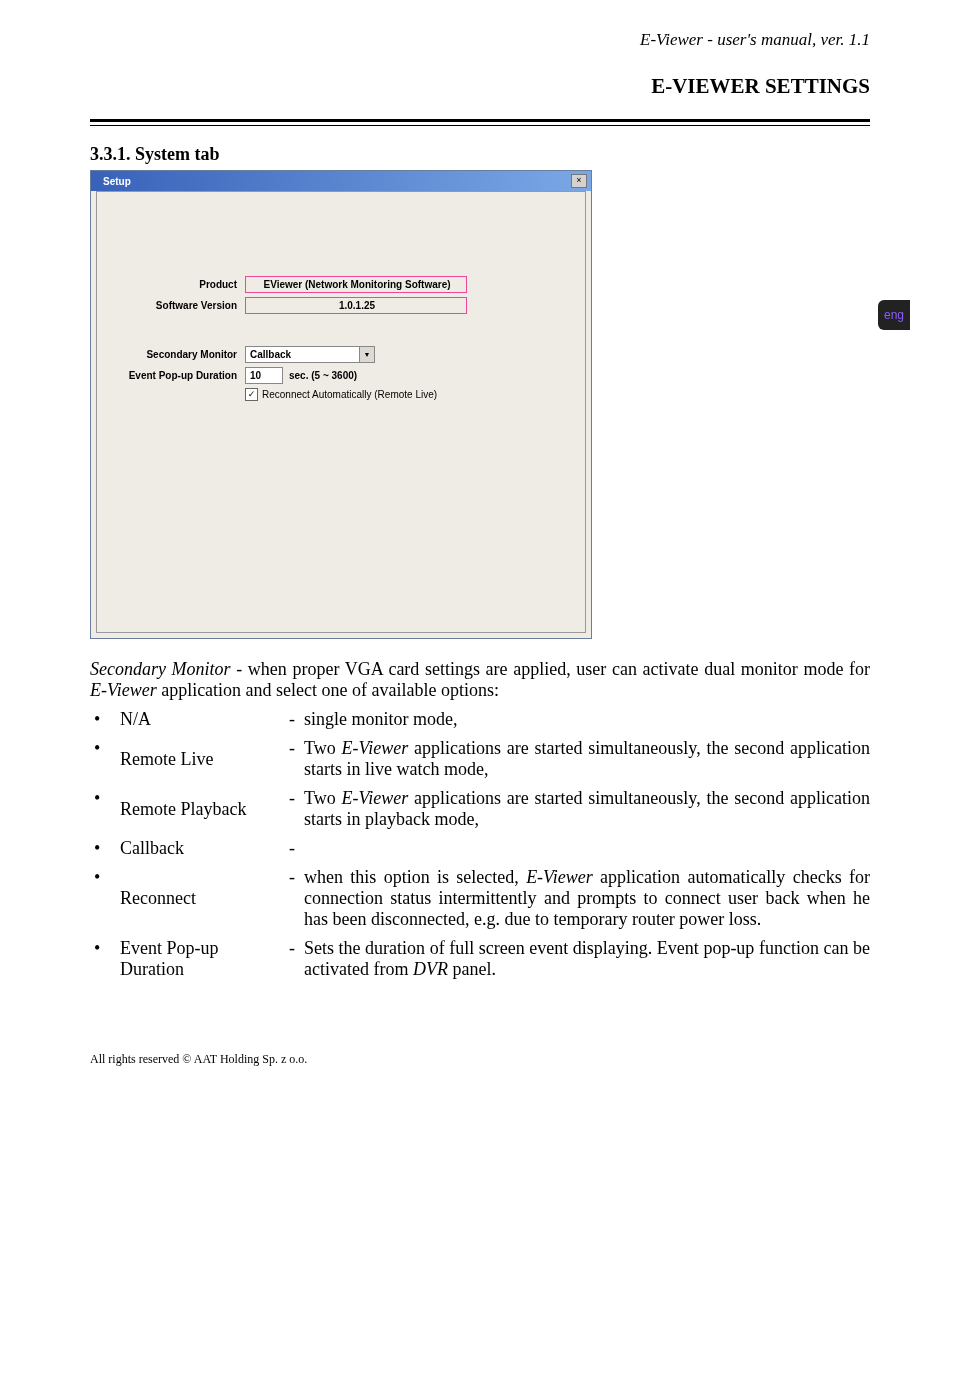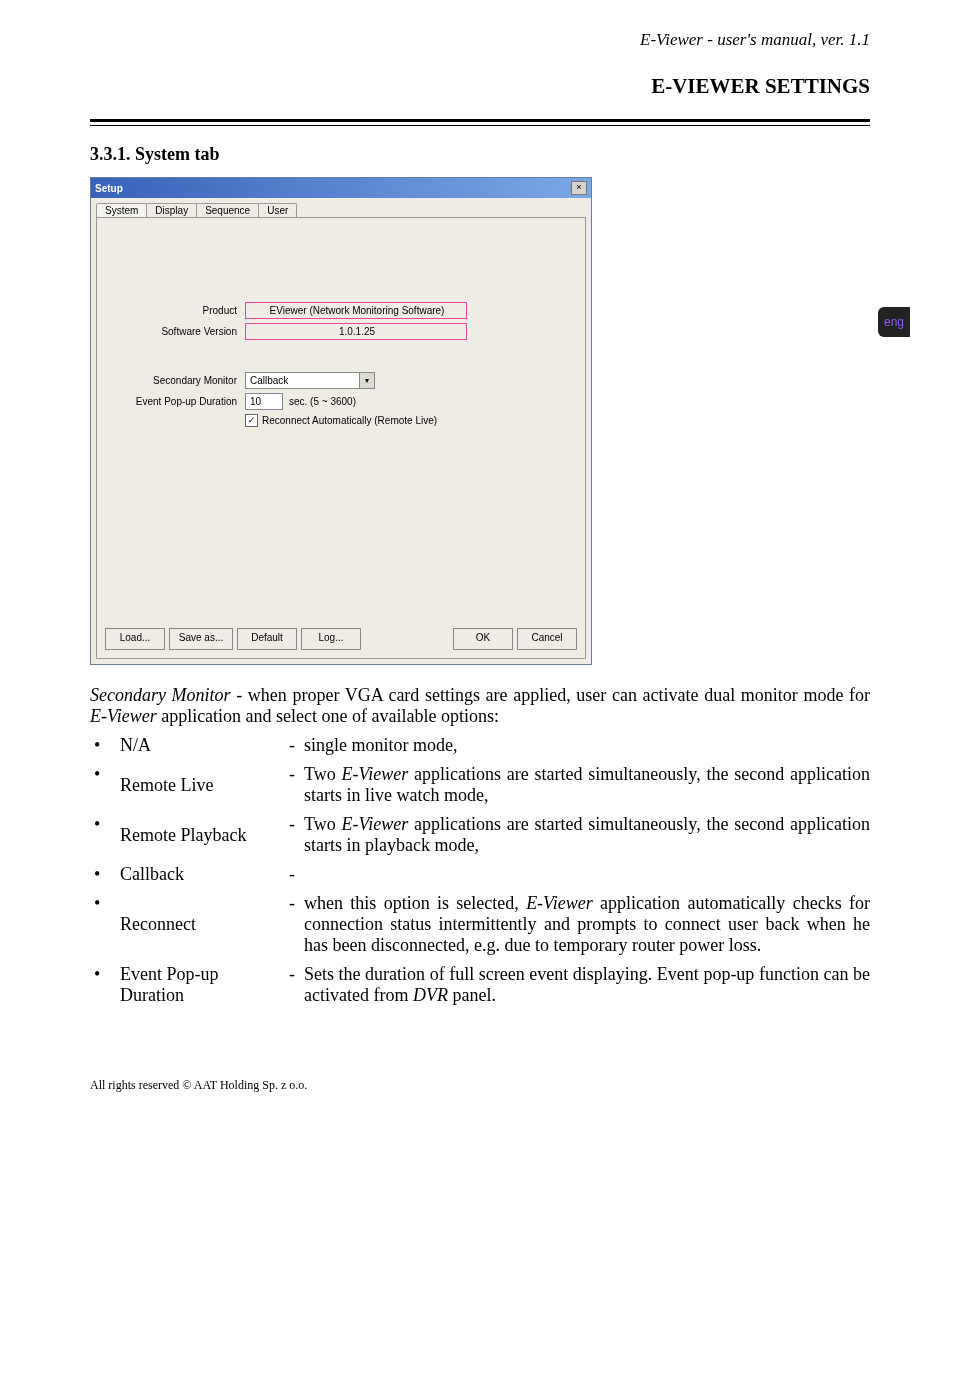--- a/index.html
+++ b/index.html
@@ -28,21 +28,21 @@
   }
   .hr-double {
     border-top: 3px solid #000;
     border-bottom: 1px solid #000;
     height: 3px;
     margin-bottom: 18px;
   }
   .subsection-heading {
     font-weight: bold;
     font-size: 18px;
-    margin-bottom: 12px;
+    margin-bottom: 5px;
   }
   .para {
     font-size: 18px;
     text-align: justify;
     margin-bottom: 14px;
     line-height: 1.25;
   }
 
   
   .screenshot-wrap {
@@ -58,21 +58,21 @@
     margin: 0;
   }
   .titlebar {
     background: linear-gradient(to right, #3862b9, #7aa8e6);
     color: #fff;
     padding: 2px 4px;
     display: flex;
     align-items: center;
     height: 16px;
   }
-  .titlebar .txt { flex: 1; font-weight: bold; }
+  .titlebar .txt { flex: 1; font-weight: bold; margin-left: 8px; }
   .titlebar .x {
     width: 14px; height: 12px;
     background: #d6d3ce;
     border: 1px solid #777;
     color: #000;
     font-size: 9px;
     text-align: center;
     line-height: 11px;
   }
   .tabs {
@@ -100,20 +100,21 @@
     background: #efece5;
     height: 360px;
     position: relative;
     padding-top: 80px;
   }
   .form-row {
     display: flex;
     align-items: center;
     font-size: 10px;
     margin: 4px 0;
+    font-weight: bold;
   }
   .form-row .lbl {
     width: 140px;
     text-align: right;
     padding-right: 8px;
   }
   .field-display {
     border: 1px solid #ec4899;
     background: #efece5;
     height: 15px;
@@ -253,26 +254,20 @@
   <div class="hr-double"></div>
 
   <div class="subsection-heading">3.3.1. System tab</div>
 
   <div class="screenshot-wrap">
     <div class="win">
       <div class="titlebar">
         <span class="txt">Setup</span>
         <span class="x">×</span>
       </div>
-      <div class="tabs">
-        <div class="tab active">System</div>
-        <div class="tab">Display</div>
-        <div class="tab">Sequence</div>
-        <div class="tab">User</div>
-      </div>
       <div class="tab-panel">
         <div class="form-row">
           <span class="lbl">Product</span>
           <span class="field-display" style="width:210px">EViewer (Network Monitoring Software)</span>
         </div>
         <div class="form-row">
           <span class="lbl">Software Version</span>
           <span class="field-display" style="width:210px">1.0.1.25</span>
         </div>
         <div style="height:24px"></div>
@@ -286,29 +281,20 @@
         <div class="form-row">
           <span class="lbl">Event Pop-up Duration</span>
           <span class="field-input" style="width:28px">10</span>
           <span style="margin-left:6px">sec. (5 ~ 3600)</span>
         </div>
         <div class="checkbox-row">
           <span class="checkbox-box">✓</span>
           <span>Reconnect Automatically (Remote Live)</span>
         </div>
 
-        <div class="bottom-buttons">
-          <span class="btn small">Load...</span>
-          <span class="btn save">Save as...</span>
-          <span class="btn small">Default</span>
-          <span class="btn small">Log...</span>
-          <span class="spacer"></span>
-          <span class="btn small">OK</span>
-          <span class="btn small">Cancel</span>
-        </div>
       </div>
     </div>
 
     <div class="eng-tab">eng</div>
   </div>
 
   <div class="def-para">
     <span class="ital">Secondary Monitor</span><span> - when proper VGA card settings are applied, user can activate dual monitor mode for </span><span class="ital">E-Viewer</span><span> application and select one of available options:</span>
   </div>
 

